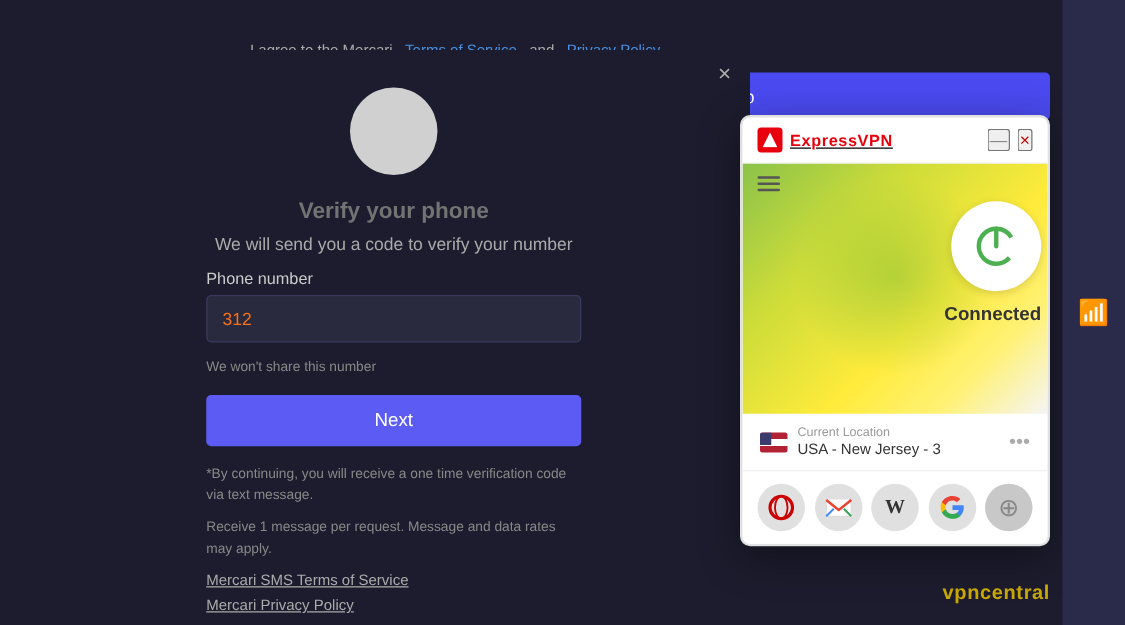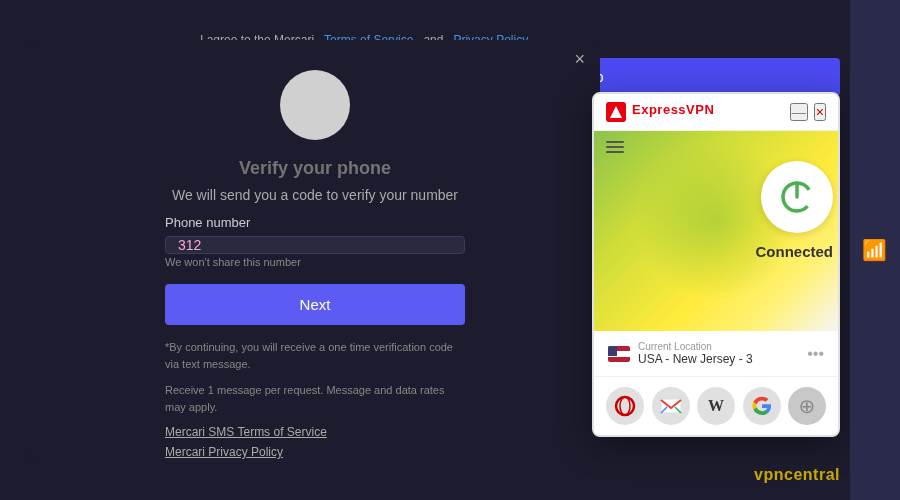--- a/index.html
+++ b/index.html
@@ -120,25 +120,25 @@
       color: #ccc;
       font-size: 13px;
       margin-bottom: 6px;
     }
 
     .phone-input {
       width: 100%;
       background: #2a2a3e;
       border: 1px solid #3a3a5e;
       border-radius: 4px;
-      padding: 0 12px;
-      color: #f9a8d4;
+      padding: 10px 12px;
+      color: #f97316;
       font-size: 14px;
       outline: none;
-      margin-bottom: 2px;
+      margin-bottom: 14px;
     }
 
     .no-share-text {
       color: #888;
       font-size: 11px;
       margin-bottom: 16px;
     }
 
     .next-btn {
       width: 100%;
@@ -190,22 +190,23 @@
       background: white;
       padding: 8px 12px;
       display: flex;
       align-items: center;
       justify-content: space-between;
       border-bottom: 1px solid #f0f0f0;
     }
 
     .vpn-title-area {
       display: flex;
-      align-items: flex-start;
+      align-items: center;
       gap: 6px;
+      text-decoration: underline;
     }
 
     .vpn-logo-icon {
       width: 20px;
       height: 20px;
       background: #e8000d;
       border-radius: 3px;
       display: flex;
       align-items: center;
       justify-content: center;

